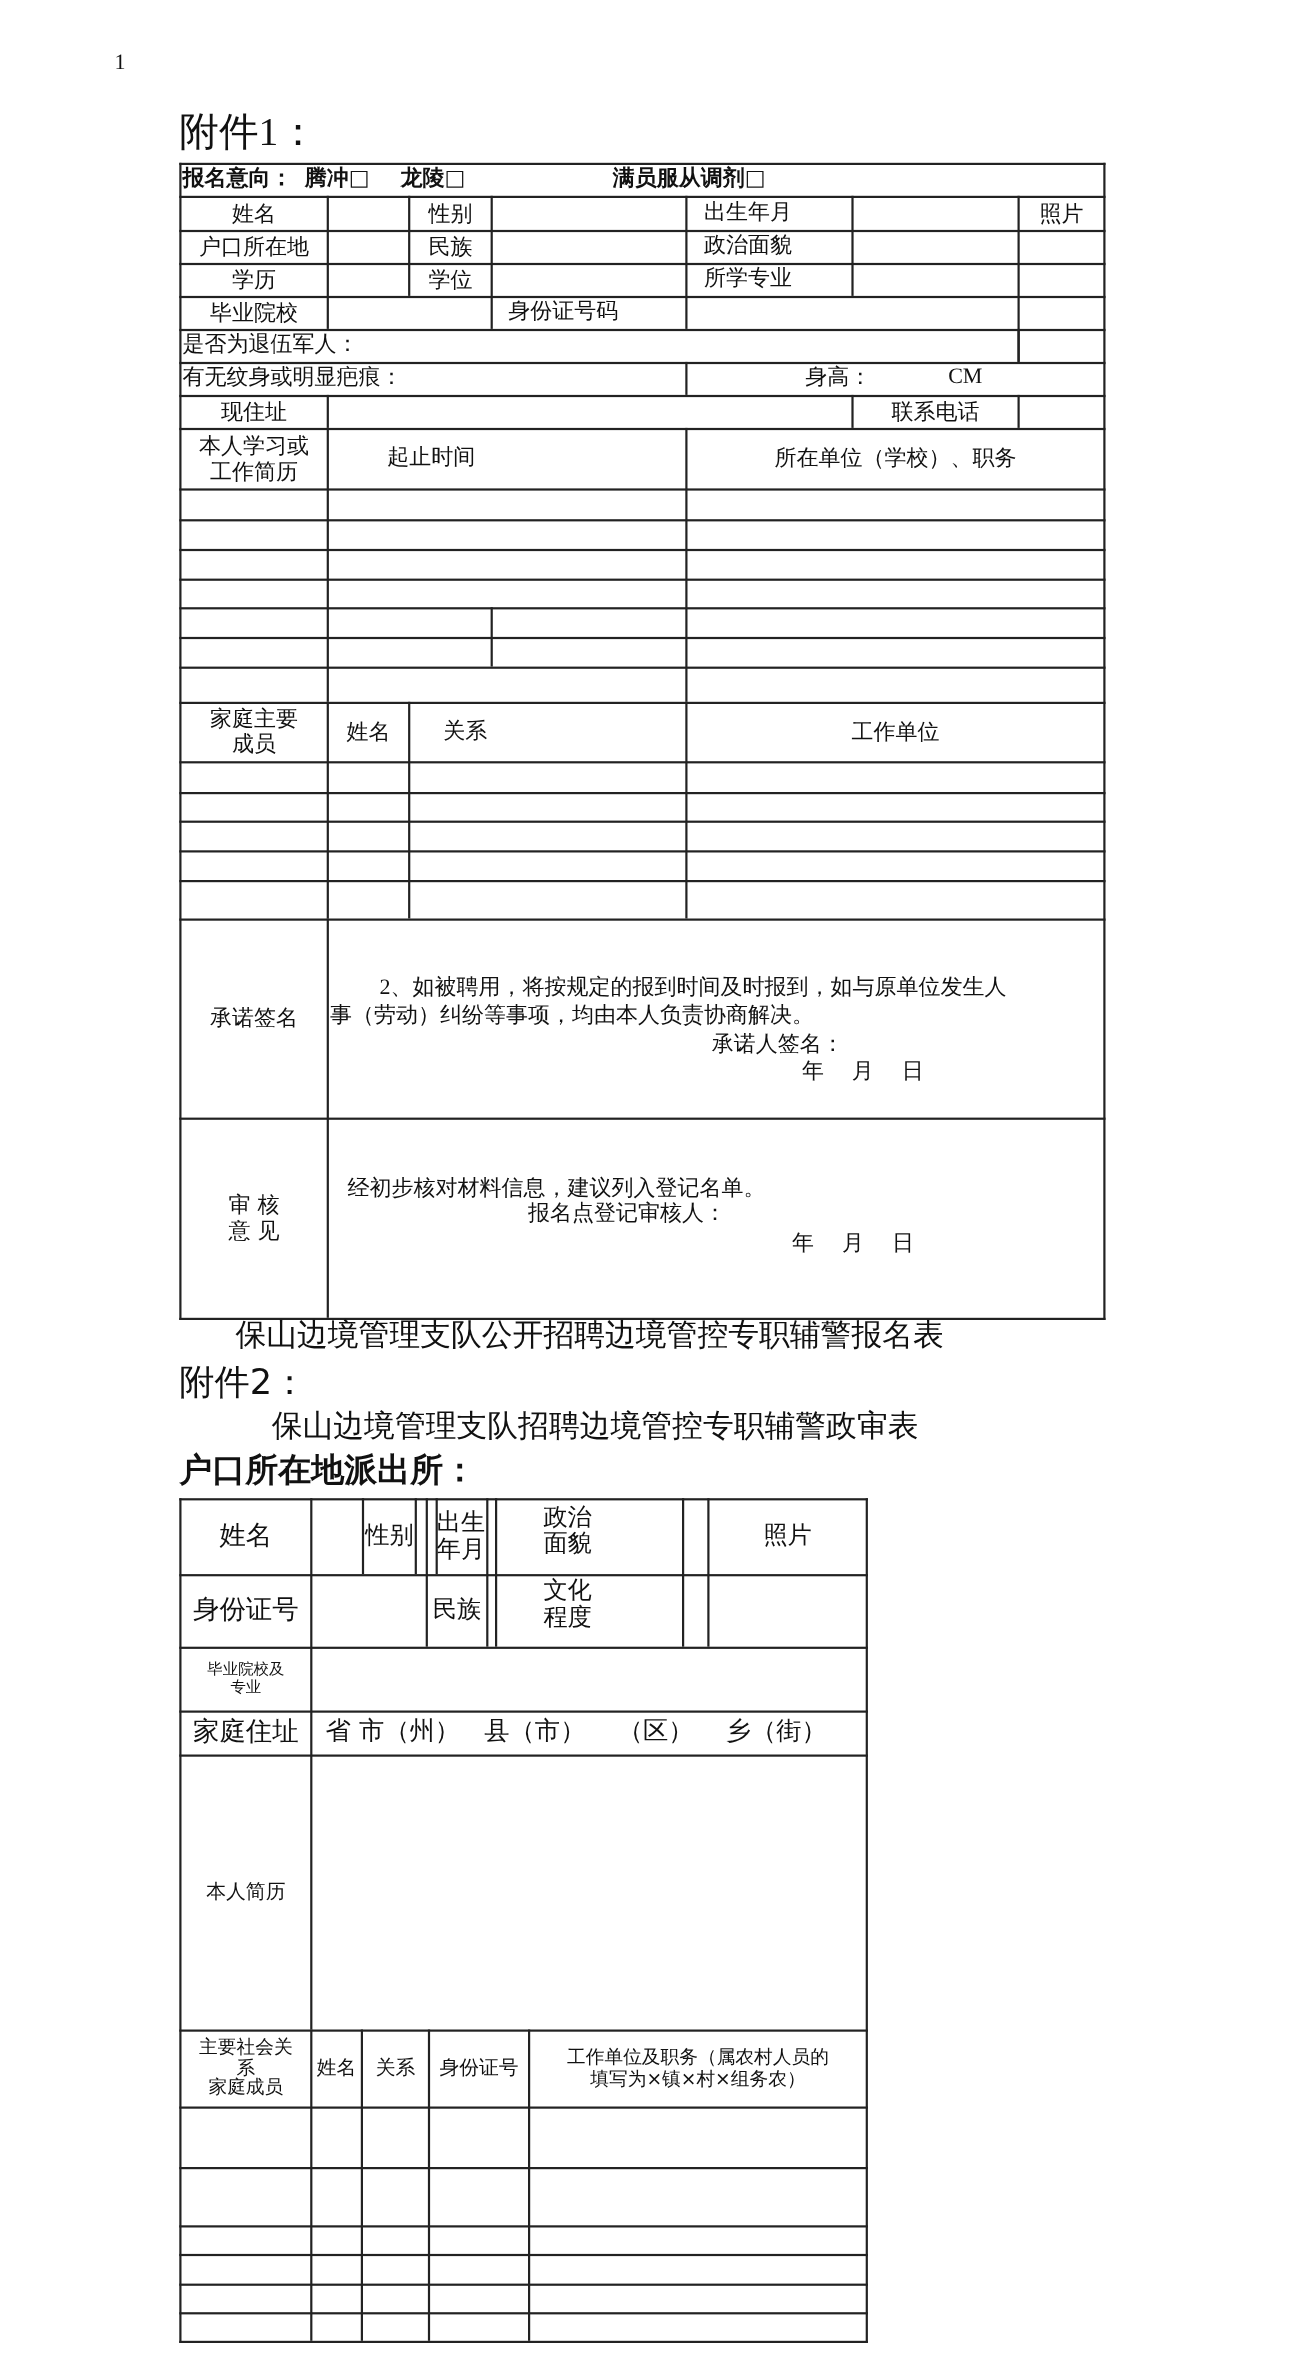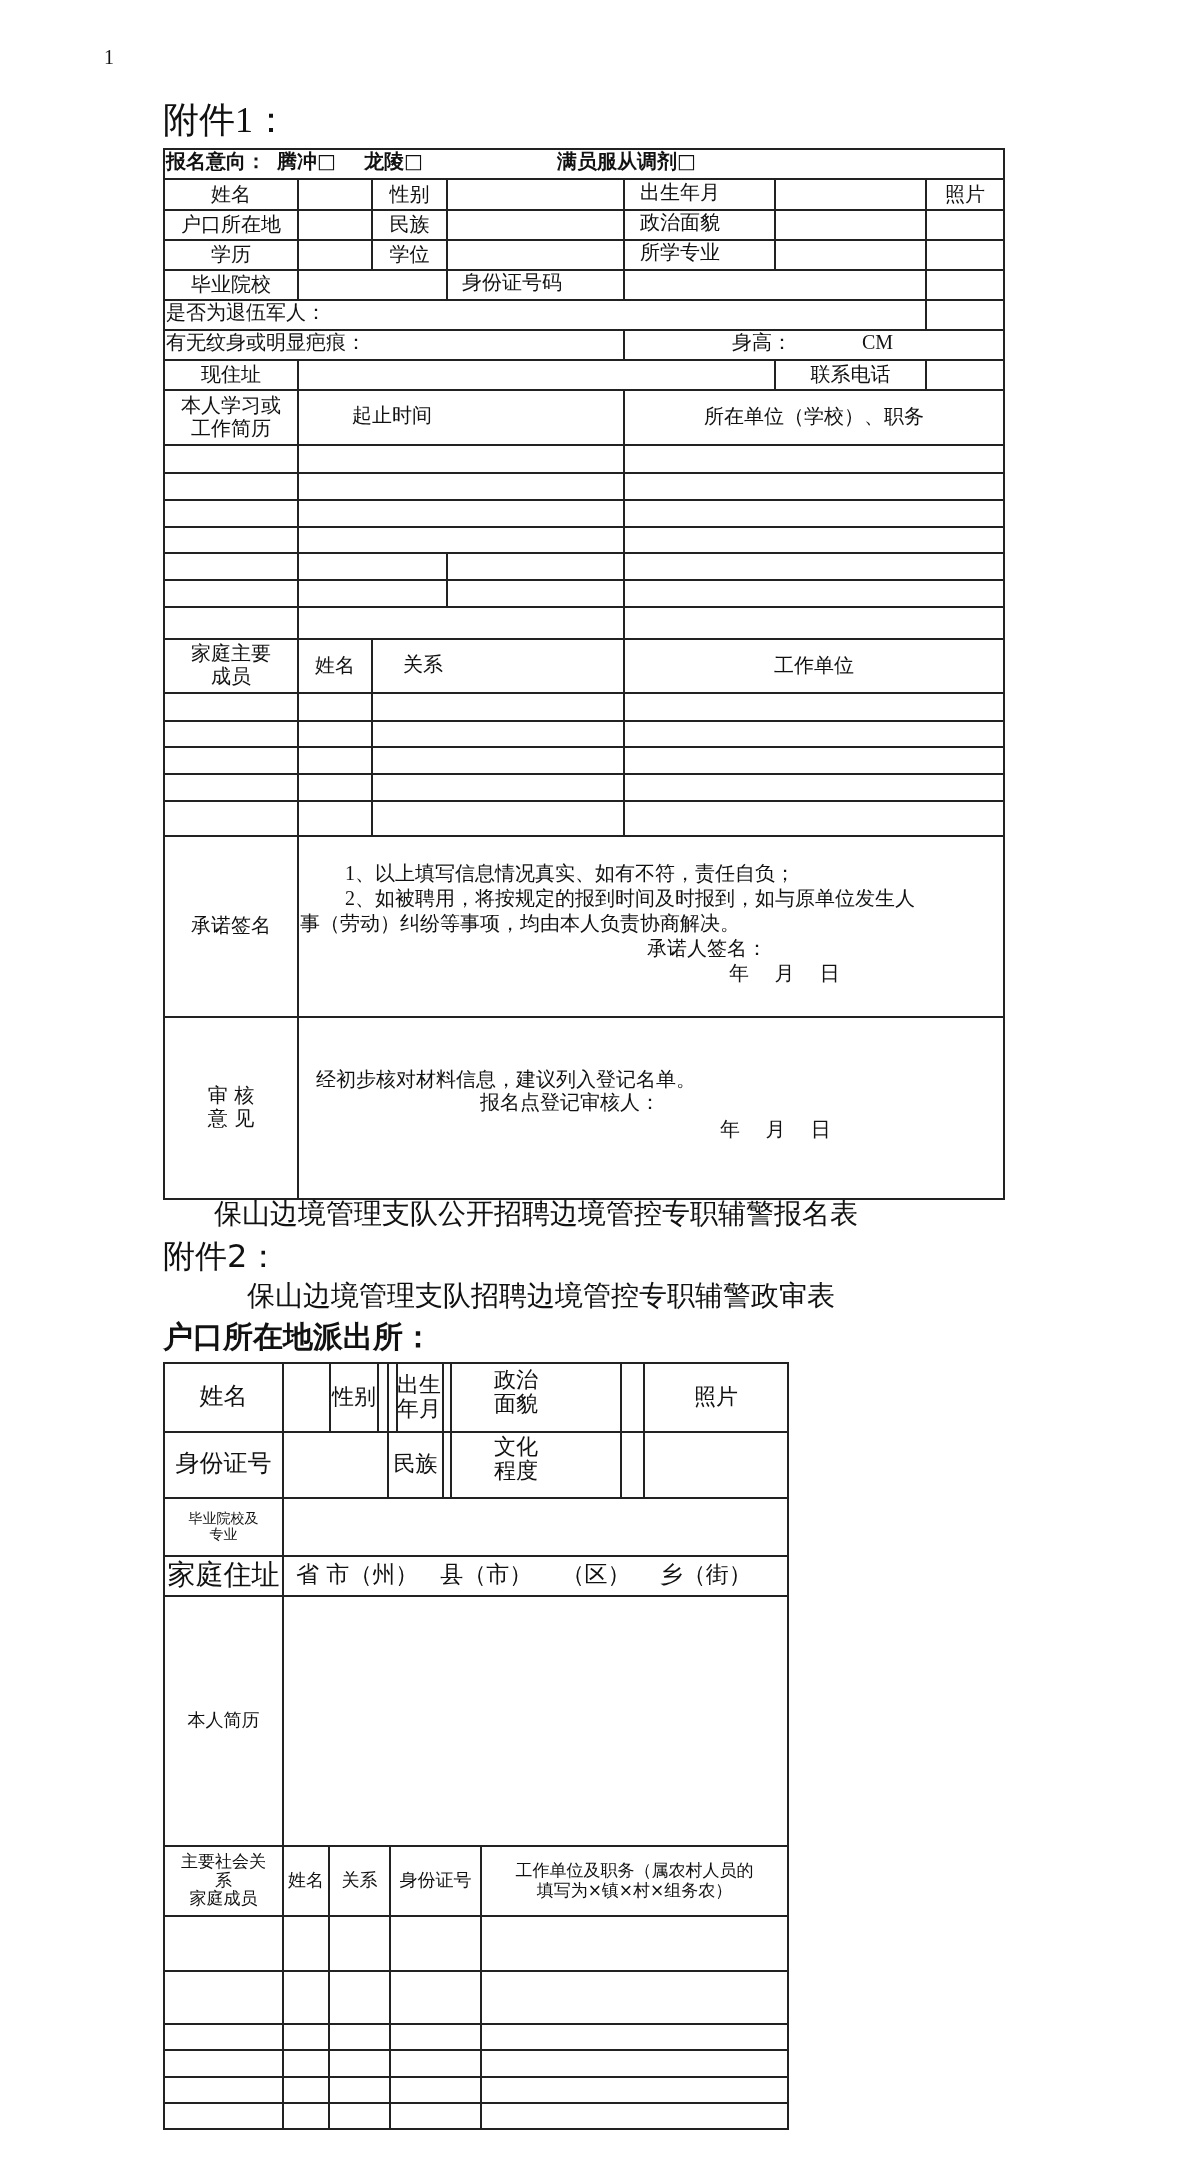--- a/index.html
+++ b/index.html
@@ -140,21 +140,20 @@
 
   <div class="cellbox f20" style="left:165px;top:638px;width:132px;height:54px;flex-direction:column;">
     <span>家庭主要</span>
     <span>成员</span>
   </div>
   <div class="cellbox f20" style="left:299px;top:638px;width:72px;height:54px;">姓名</div>
   <div class="txt f20" style="left:403px;top:653px;">关系</div>
   <div class="cellbox f20" style="left:625px;top:638px;width:378px;height:54px;border-radius:23px;">工作单位</div>
 
   <div class="cellbox f20" style="left:165px;top:835px;width:132px;height:181px;">承诺签名</div>
-  <div class="txt serif f20" style="left:345px;top:862px;">1、以上填写信息情况真实、如有不符，责任自负；</div>
   <div class="txt serif f20" style="left:345px;top:887px;">2、如被聘用，将按规定的报到时间及时报到，如与原单位发生人</div>
   <div class="txt serif f20" style="left:300px;top:912px;">事（劳动）纠纷等事项，均由本人负责协商解决。</div>
   <div class="txt f20" style="left:647px;top:937px;">承诺人签名：</div>
   <div class="txt f20" style="left:729px;top:962px;white-space:pre;">年    月    日</div>
 
   <div class="cellbox f20" style="left:165px;top:1016px;width:132px;height:182px;flex-direction:column;">
     <span>审 核</span>
     <span>意 见</span>
   </div>
   <div class="txt f20" style="left:316px;top:1068px;">经初步核对材料信息，建议列入登记名单。</div>
@@ -223,21 +222,21 @@
     <div>文化</div>
     <div>程度</div>
   </div>
 
   <div class="cellbox" style="left:165px;top:147px;width:117px;height:58px;font-size:14px;flex-direction:column;">
     <span>毕业院校及</span>
     <span>专业</span>
   </div>
   <div class="abs" style="left:284px;top:149px;width:503px;height:56px;"></div>
 
-  <div class="cellbox" style="left:165px;top:205px;width:117px;height:40px;font-size:28px;">家庭住址</div>
+  <div class="cellbox" style="left:165px;top:205px;width:117px;height:40px;font-size:24px;">家庭住址</div>
   <div class="txt" style="left:296px;top:211px;font-size:23px;white-space:pre;">省 市（州）   县（市）    （区）    乡（街）</div>
 
   <div class="cellbox" style="left:165px;top:245px;width:117px;height:250px;font-size:18px;">本人简历</div>
   <div class="abs" style="left:284px;top:247px;width:503px;height:248px;"></div>
 
   <div class="cellbox" style="left:165px;top:495px;width:117px;height:70px;font-size:17px;flex-direction:column;line-height:1.1;">
     <span>主要社会关</span>
     <span>系</span>
     <span>家庭成员</span>
   </div>

